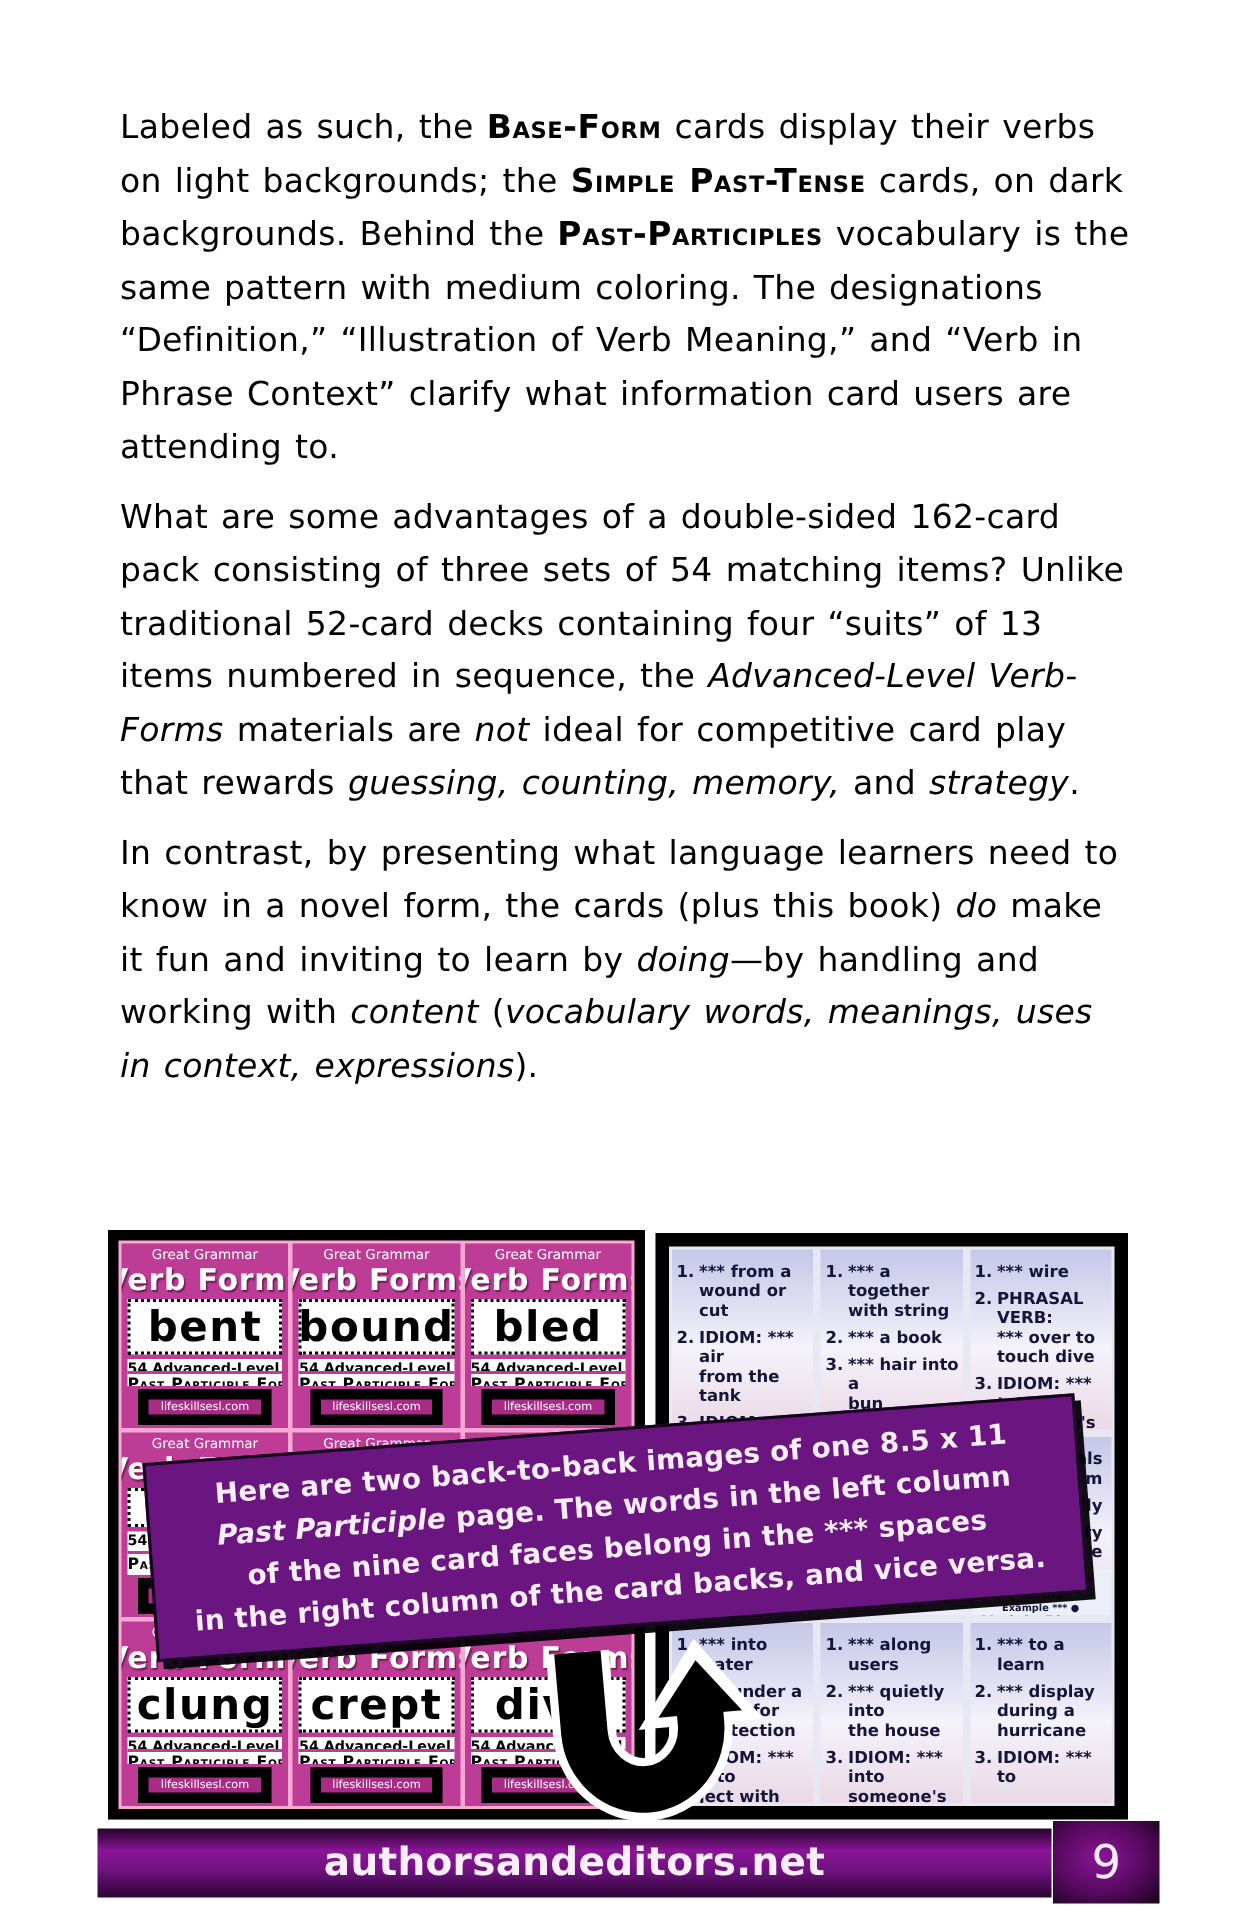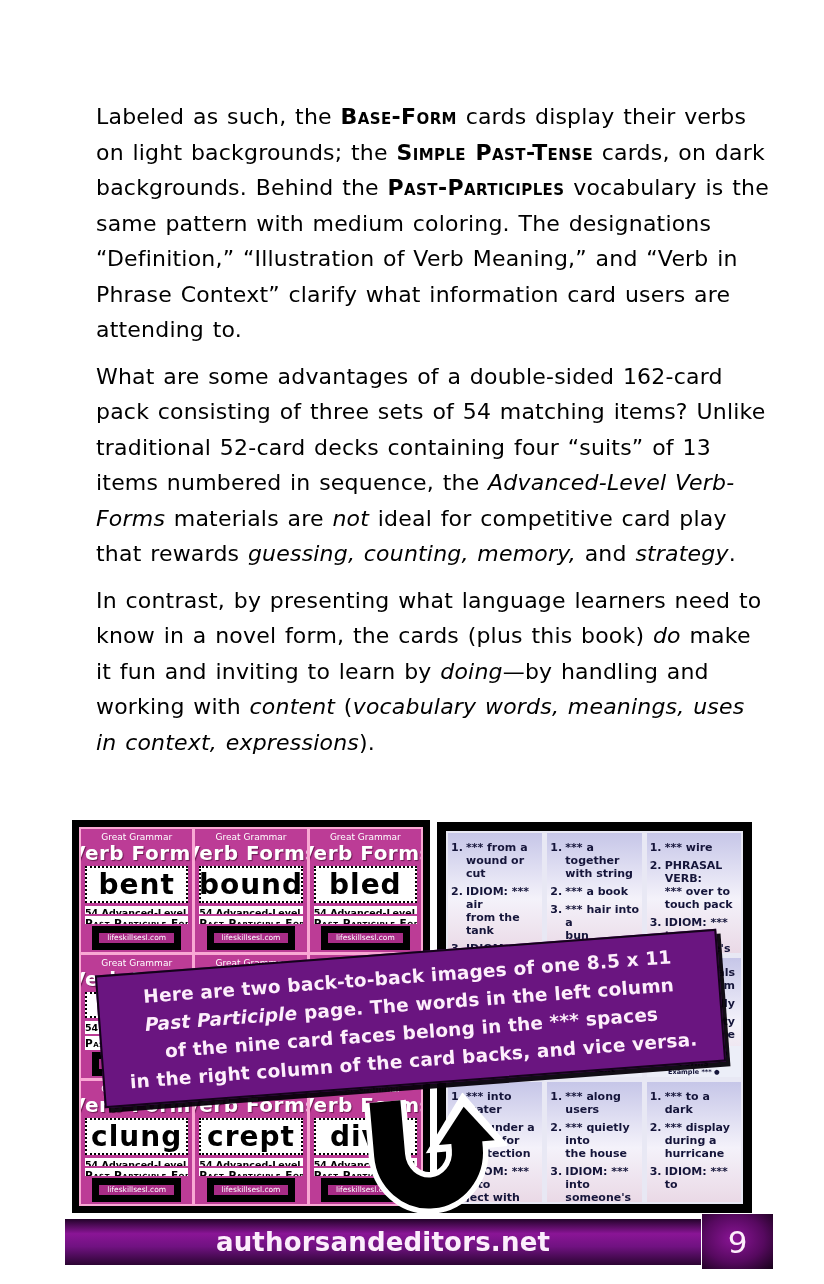--- a/index.html
+++ b/index.html
@@ -2,24 +2,23 @@
 <html style="--card_pink: #bc3c96; --banner_purple: #6a1580; --footer_purple: #8a1596; --back_card_lavender: #d8d8ee;"><head>
 <meta charset="utf-8">
 <style>
   html,body{margin:0;padding:0;}
   body{
     width:824px;height:1284px;position:relative;background:#ffffff;
     font-family:"DejaVu Sans", sans-serif;color:#000;overflow:hidden;
   }
   
   .text-block{
-    position:absolute;left:96px;top:68px;width:676px;height:748px;
+    position:absolute;left:80px;top:68px;width:676px;height:748px;
     font-size:22px;line-height:35.5px;letter-spacing:.2px;word-spacing:1.5px;
     overflow:hidden;
-    margin-top:31px;
   }
   .text-block p{margin:0 0 11px 0;}
   .text-block .b{font-weight:bold;font-variant:small-caps;letter-spacing:.4px;}
   .text-block .i,.i{font-style:italic;}
 
   
   .img-fronts{
     position:absolute;left:72px;top:820px;width:358px;height:393px;
     background:#f9a8d4;border:7px solid #000;box-sizing:border-box;padding:2px;
     display:grid;grid-template-columns:repeat(3,1fr);grid-template-rows:repeat(3,1fr);gap:3px;
@@ -236,21 +235,21 @@
           <div class="bc-n">1.</div>
           <div class="bc-lines">
             <div>*** wire</div>
           </div>
         </div>
         <div class="bc-item">
           <div class="bc-n">2.</div>
           <div class="bc-lines">
             <div>PHRASAL VERB:</div>
             <div>*** over to</div>
-            <div>touch pack</div>
+            <div>touch dive</div>
           </div>
         </div>
         <div class="bc-item">
           <div class="bc-n">3.</div>
           <div class="bc-lines">
             <div>IDIOM: *** to</div>
             <div>someone's will</div>
           </div>
         </div>
       </div>
@@ -346,21 +345,21 @@
             <div>someone's</div>
           </div>
         </div>
       </div>
     </div>
     <div class="back-card">
       <div class="bc-items">
         <div class="bc-item">
           <div class="bc-n">1.</div>
           <div class="bc-lines">
-            <div>*** to a dark</div>
+            <div>*** to a learn</div>
           </div>
         </div>
         <div class="bc-item">
           <div class="bc-n">2.</div>
           <div class="bc-lines">
             <div>*** display</div>
             <div>during a</div>
             <div>hurricane</div>
           </div>
         </div>

